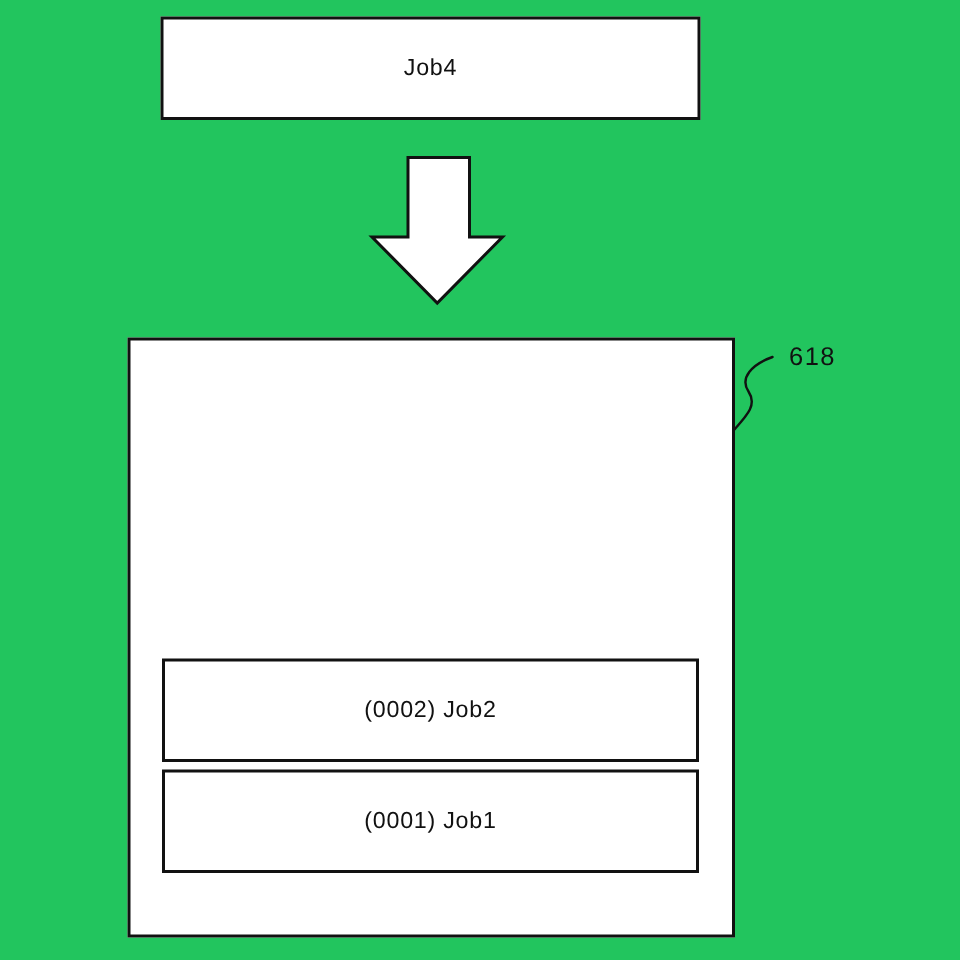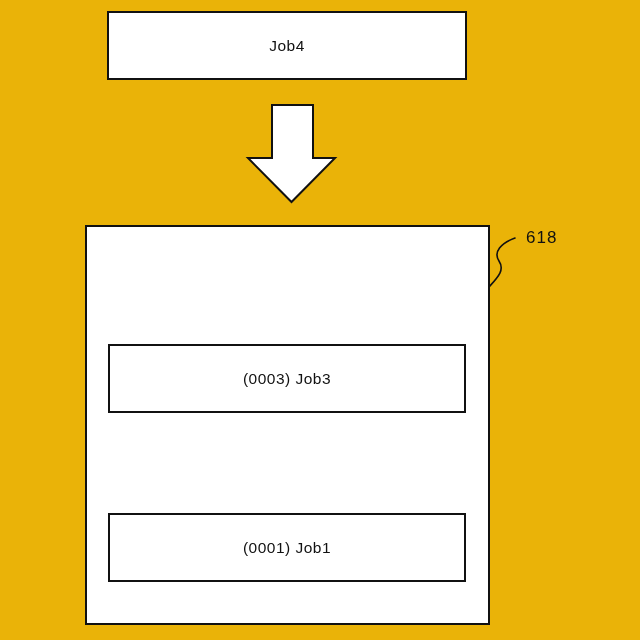--- a/index.html
+++ b/index.html
@@ -5,21 +5,21 @@
   html, body {
     margin: 0;
     padding: 0;
     background: #ffffff;
     font-family: "Liberation Sans", "DejaVu Sans", sans-serif;
   }
   .canvas {
     position: relative;
     width: 640px;
     height: 640px;
-    background: #eab308;
+    background: #22c55e;
     overflow: hidden;
   }
   .box {
     position: absolute;
     border: 2px solid #111111;
     background: #ffffff;
     display: flex;
     align-items: center;
     justify-content: center;
     box-sizing: border-box;
@@ -79,22 +79,22 @@
 
   <svg class="svg-overlay" viewBox="0 0 640 640">
     <polygon points="272,105 313,105 313,158 335,158 291.5,202 248,158 272,158" fill="#ffffff" stroke="#111111" stroke-width="2" stroke-linejoin="miter"></polygon>
     <path d="M 515,238 C 501,243 493,252 499,261 C 505,270 498,277 489,287" fill="none" stroke="#111111" stroke-width="1.6" stroke-linecap="round"></path>
   </svg>
 
   <div class="queue-box"></div>
 
   <div class="ref-label">618</div>
 
-  <div class="box job-box job-3">
-    <span>(0003) Job3</span>
+
+  <div class="box job-box job-2">
+    <span>(0002) Job2</span>
   </div>
-
 
   <div class="box job-box job-1">
     <span>(0001) Job1</span>
   </div>
 
 </div>
 
 </body></html>

